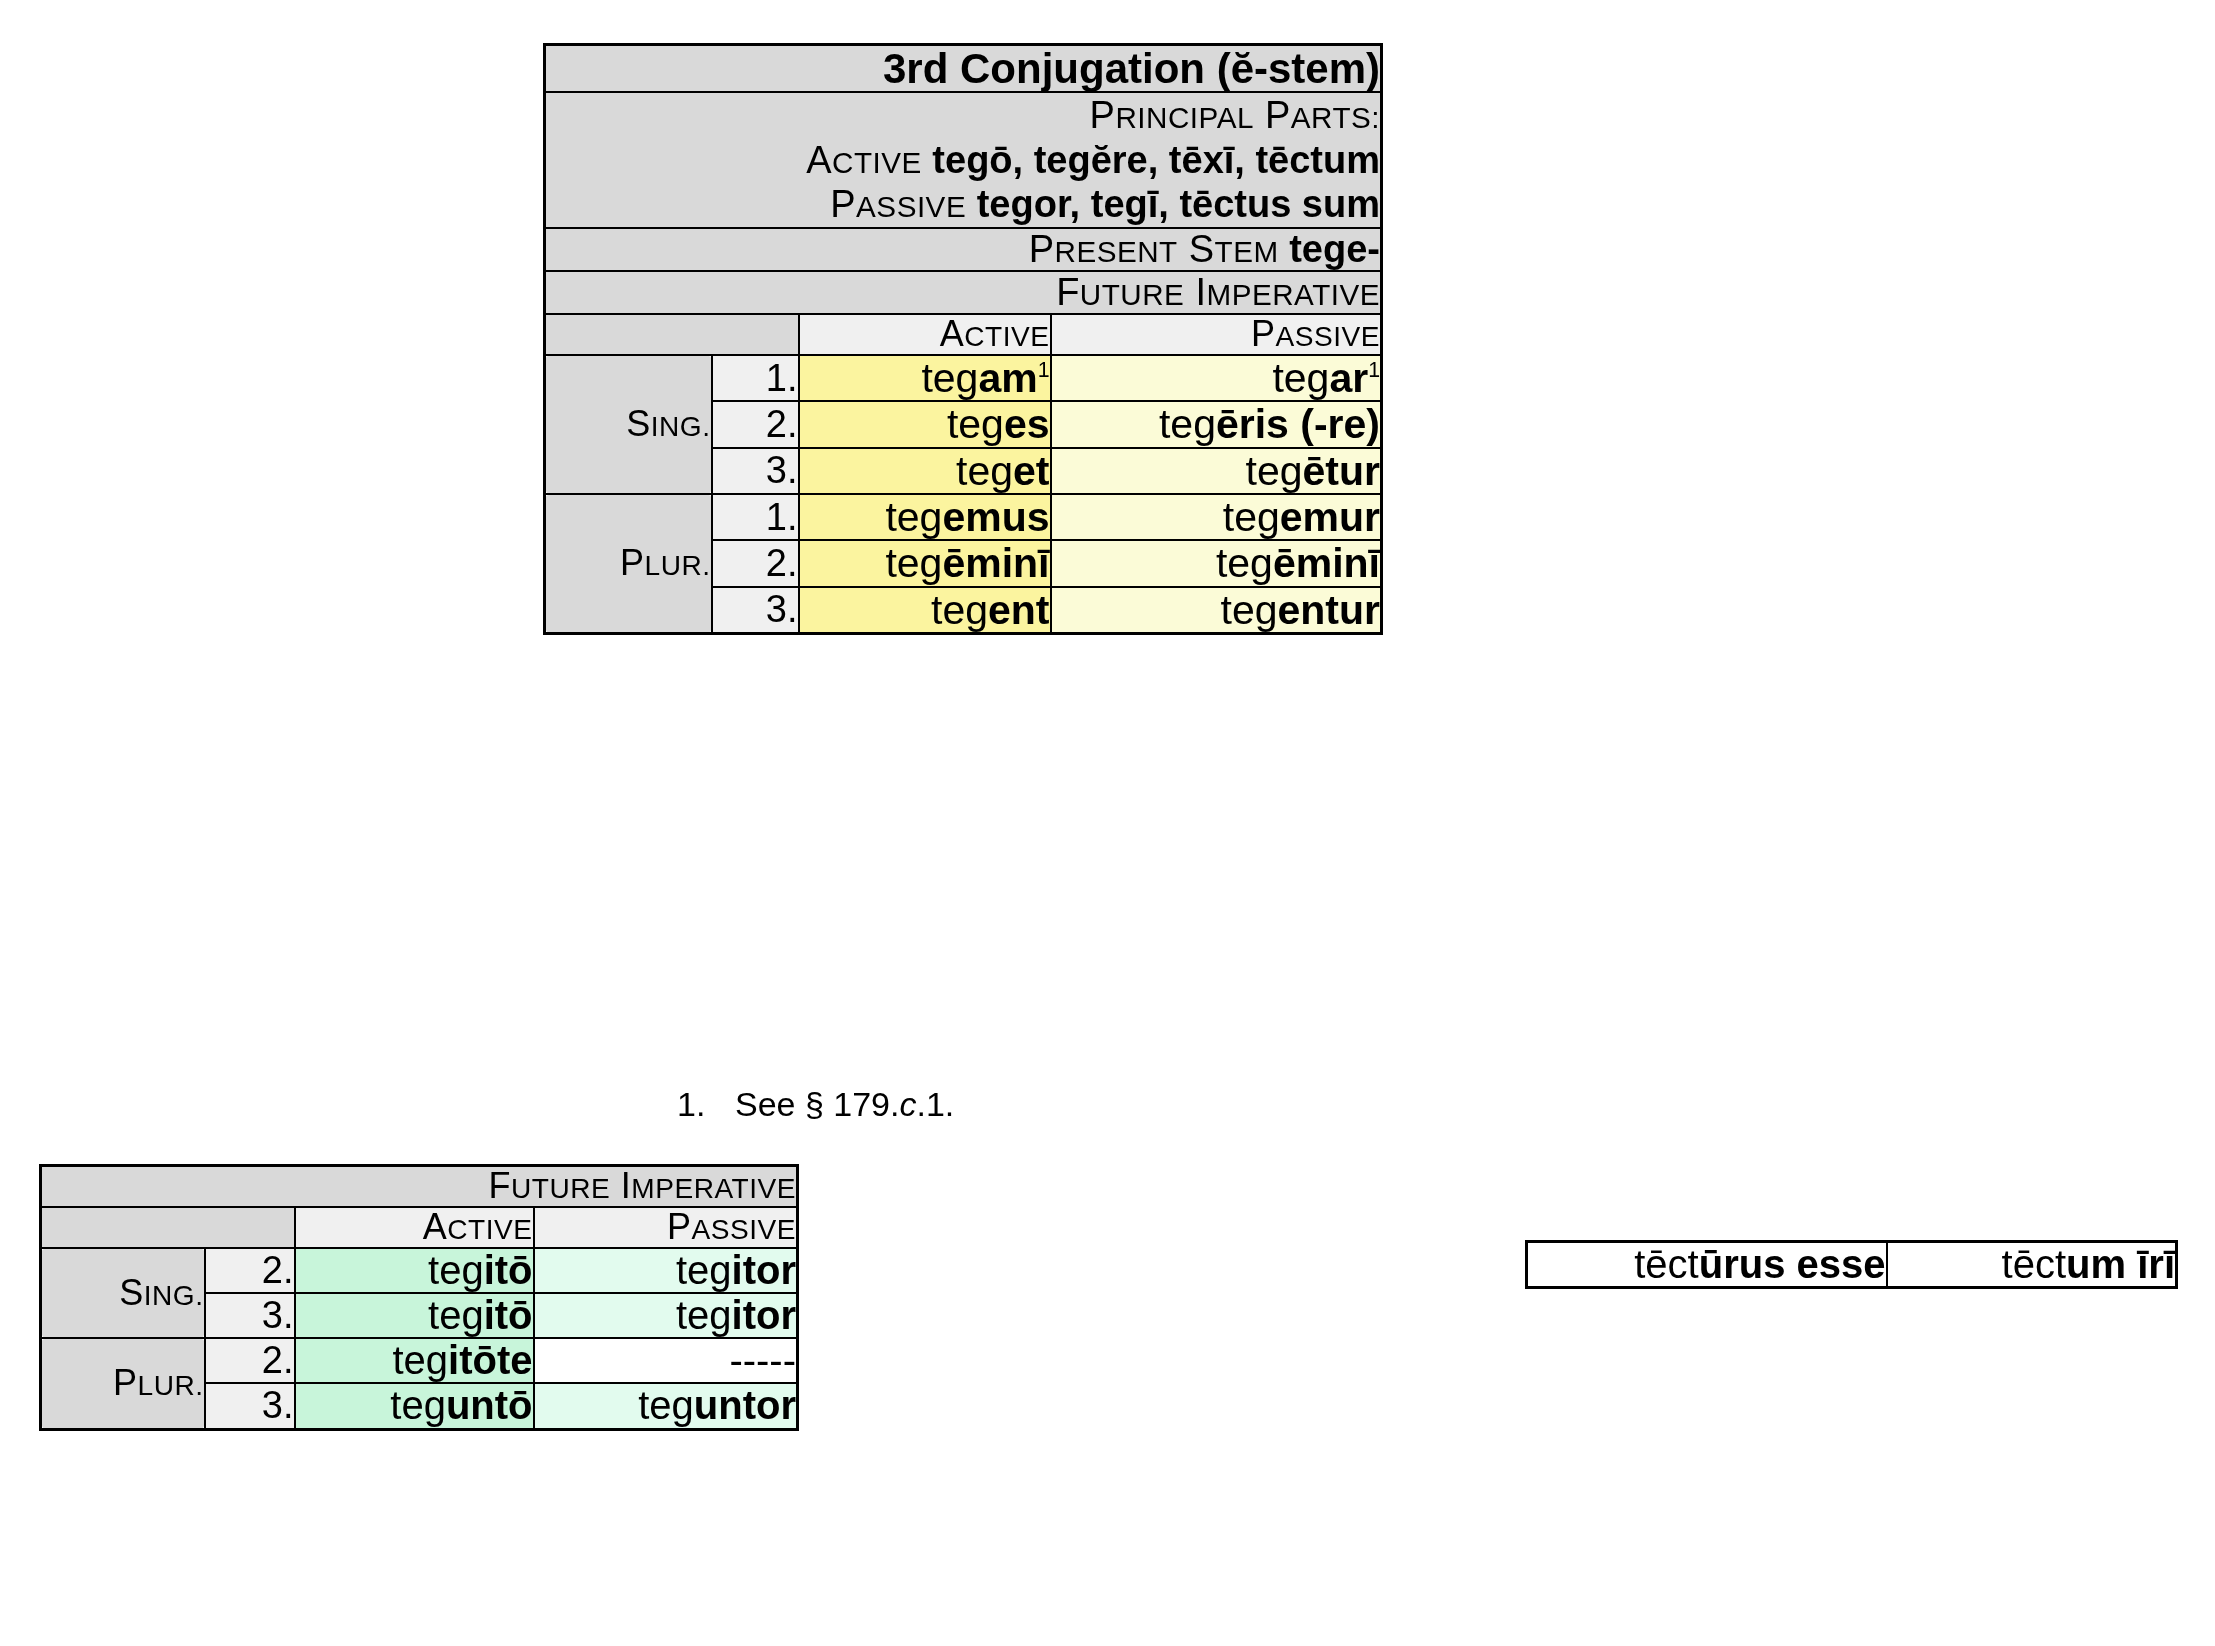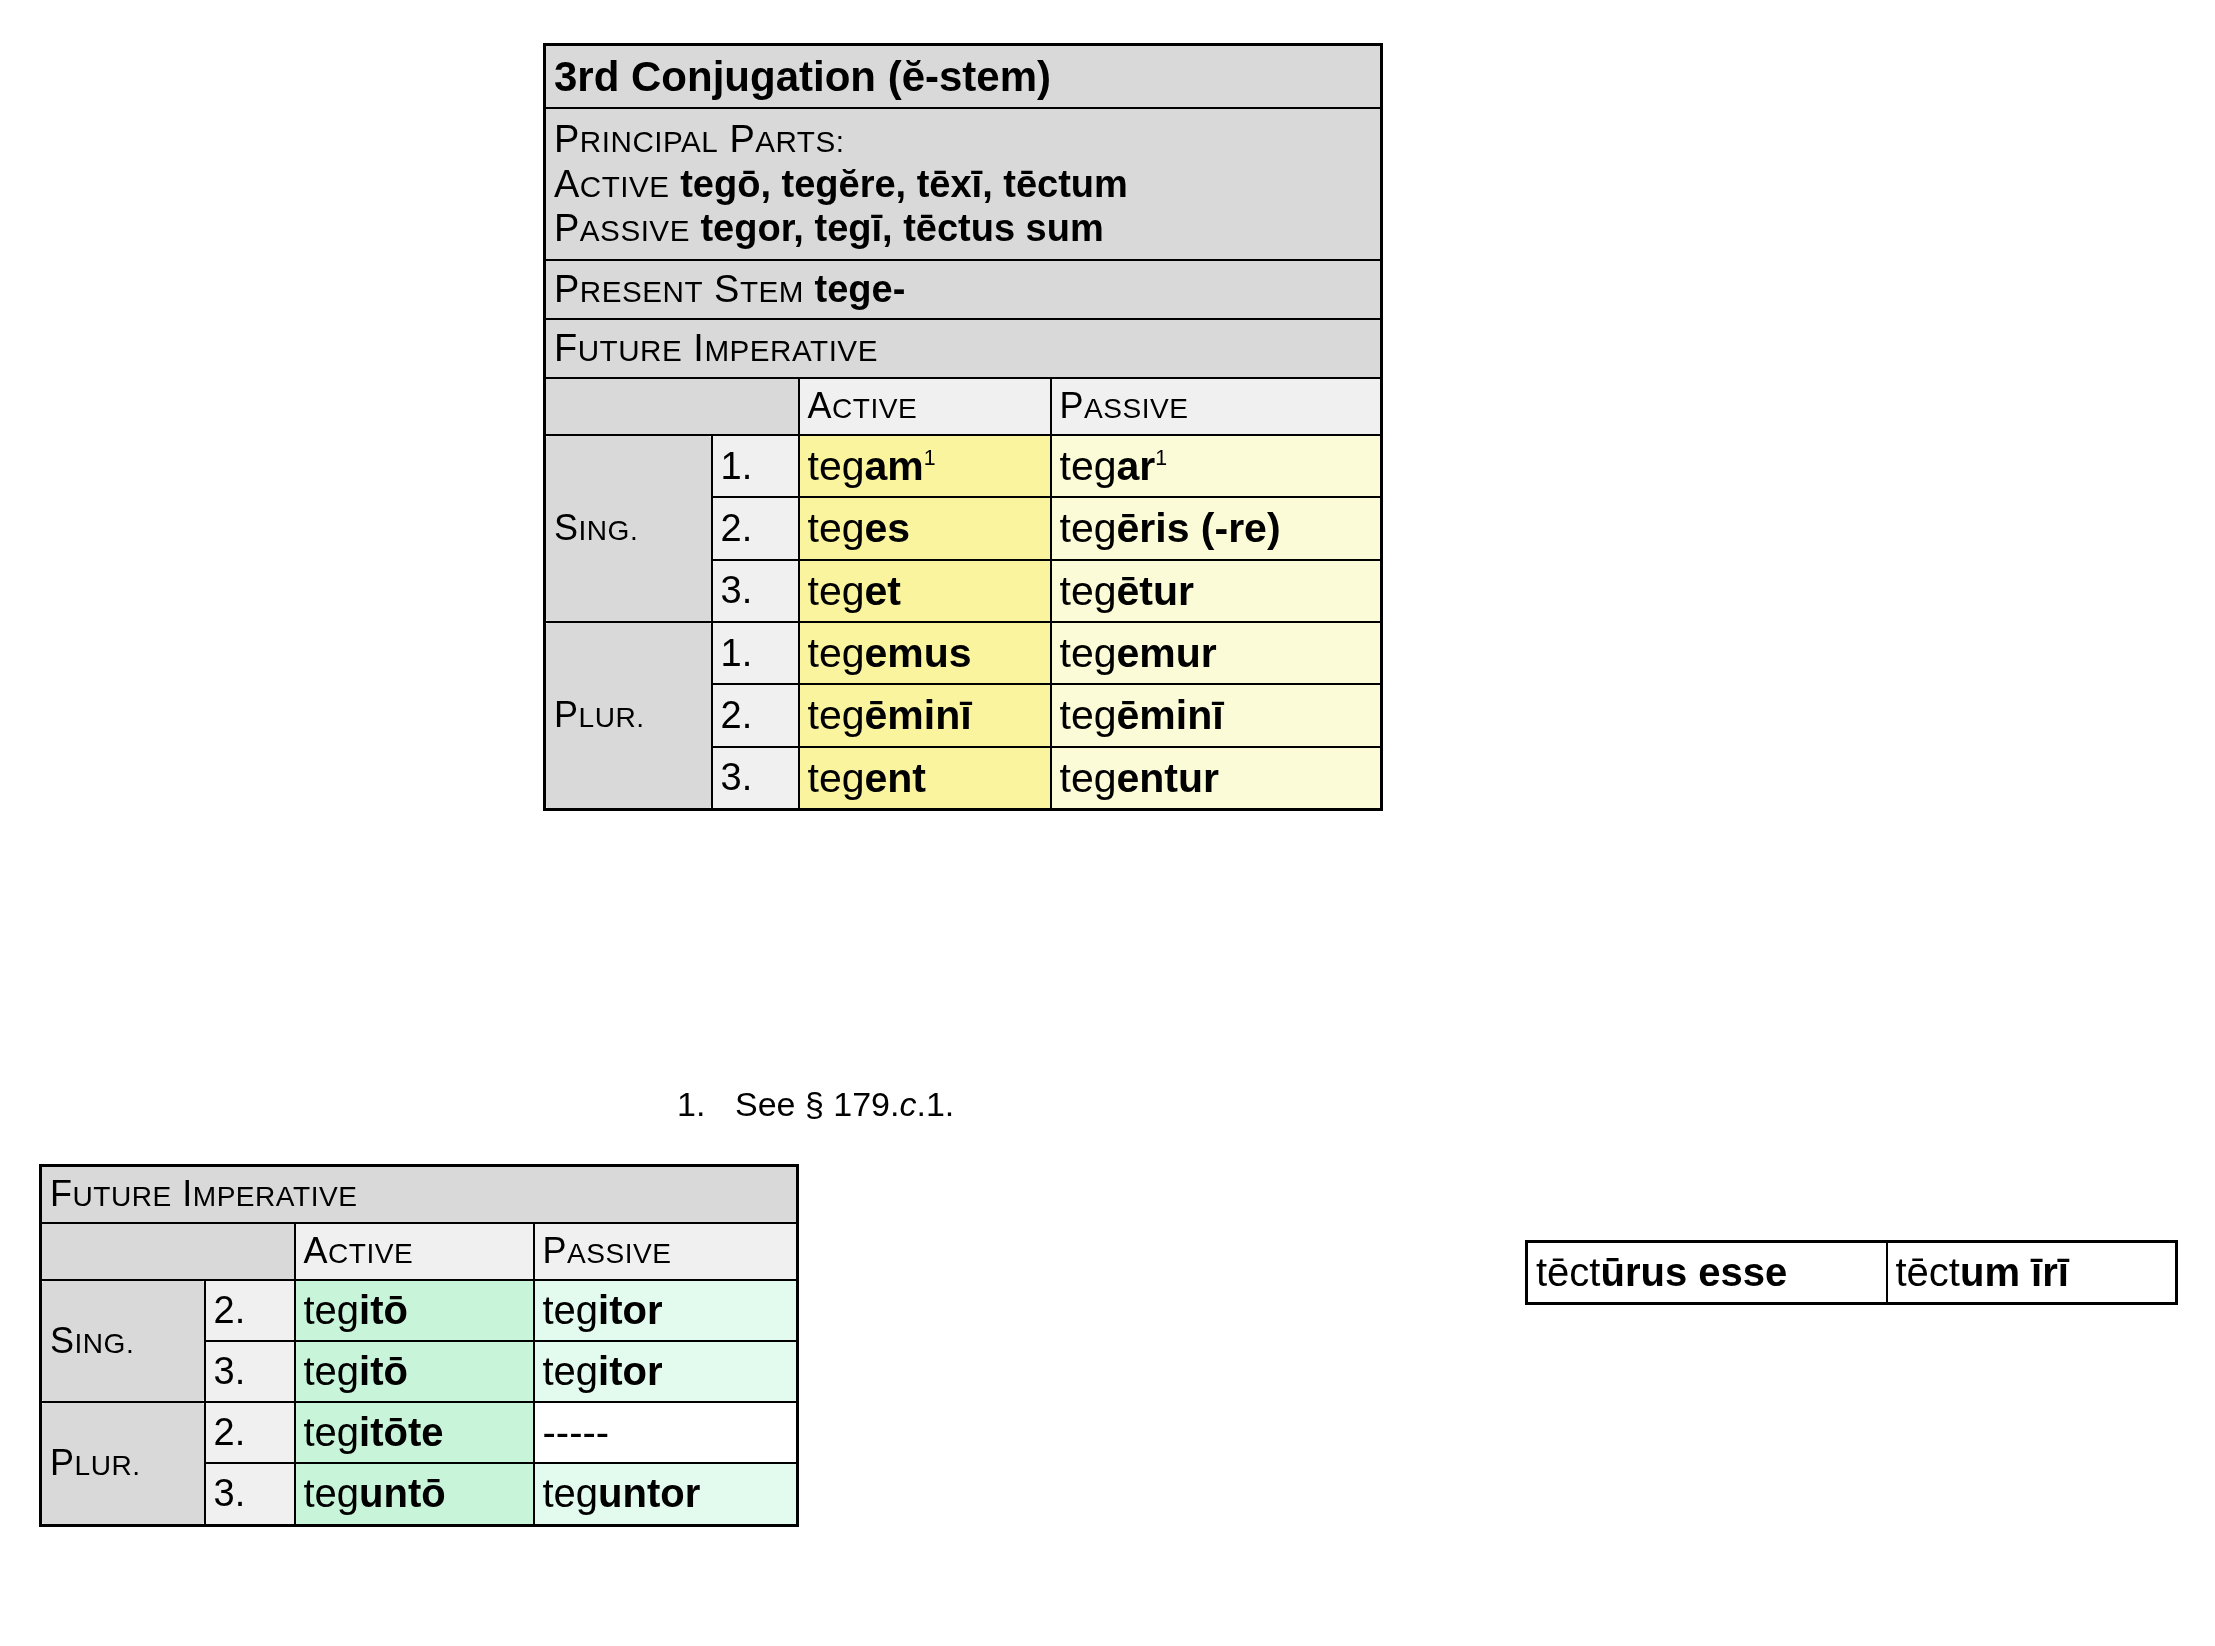--- a/index.html
+++ b/index.html
@@ -19,22 +19,22 @@
   
   .tbl {
     position: absolute;
     border-collapse: collapse;
     table-layout: fixed;
     border: 3.6px solid #000000;
     background: #ffffff;
   }
   .tbl td {
     border: 2.7px solid #000000;
-    padding: 8px;
-    text-align: left;
+    padding: 0;
+    text-align: right;
     vertical-align: middle;
     line-height: 1.08;
     white-space: nowrap;
   }
 
   
   .fill-gray   { background: #d9d9d9; }
   .fill-light  { background: #f0f0f0; }
   .fill-white  { background: #ffffff; }
   .fill-yel-a  { background: #fbf49f; margin-left: 48px; }

